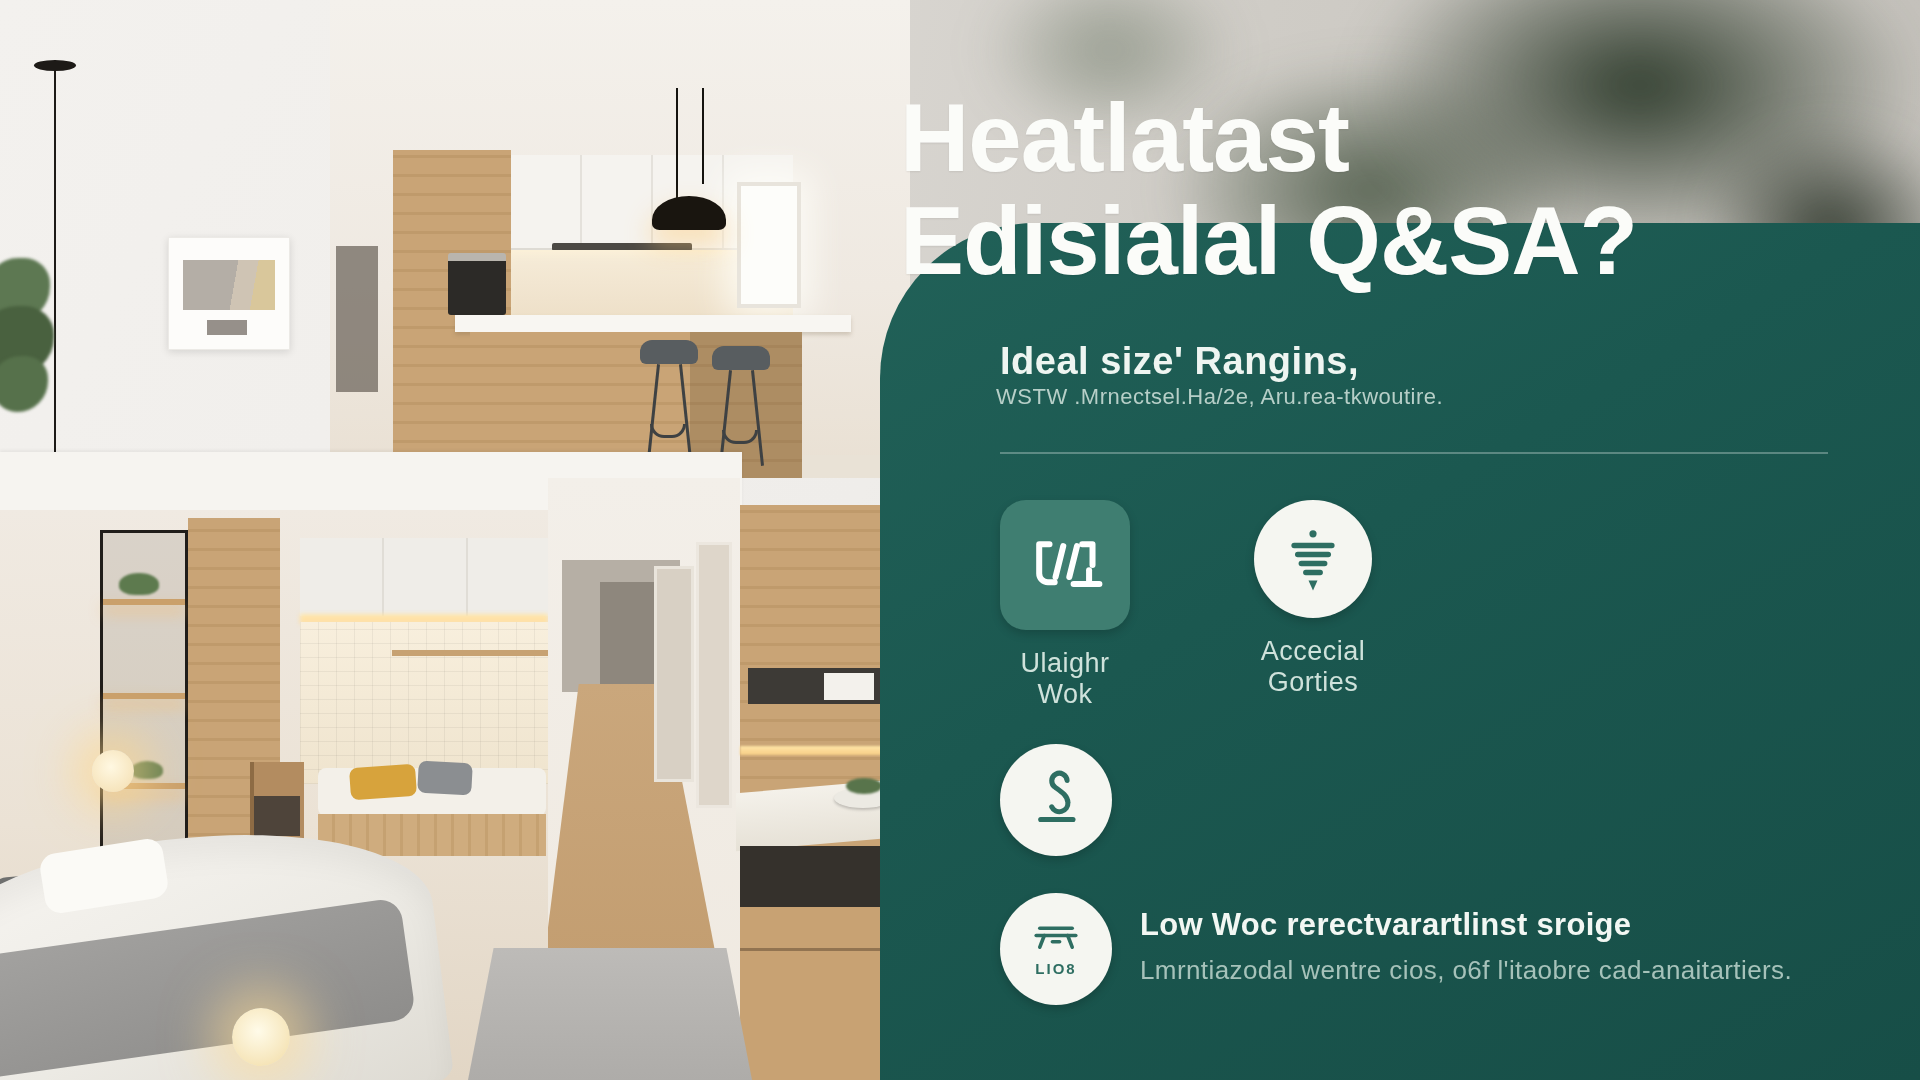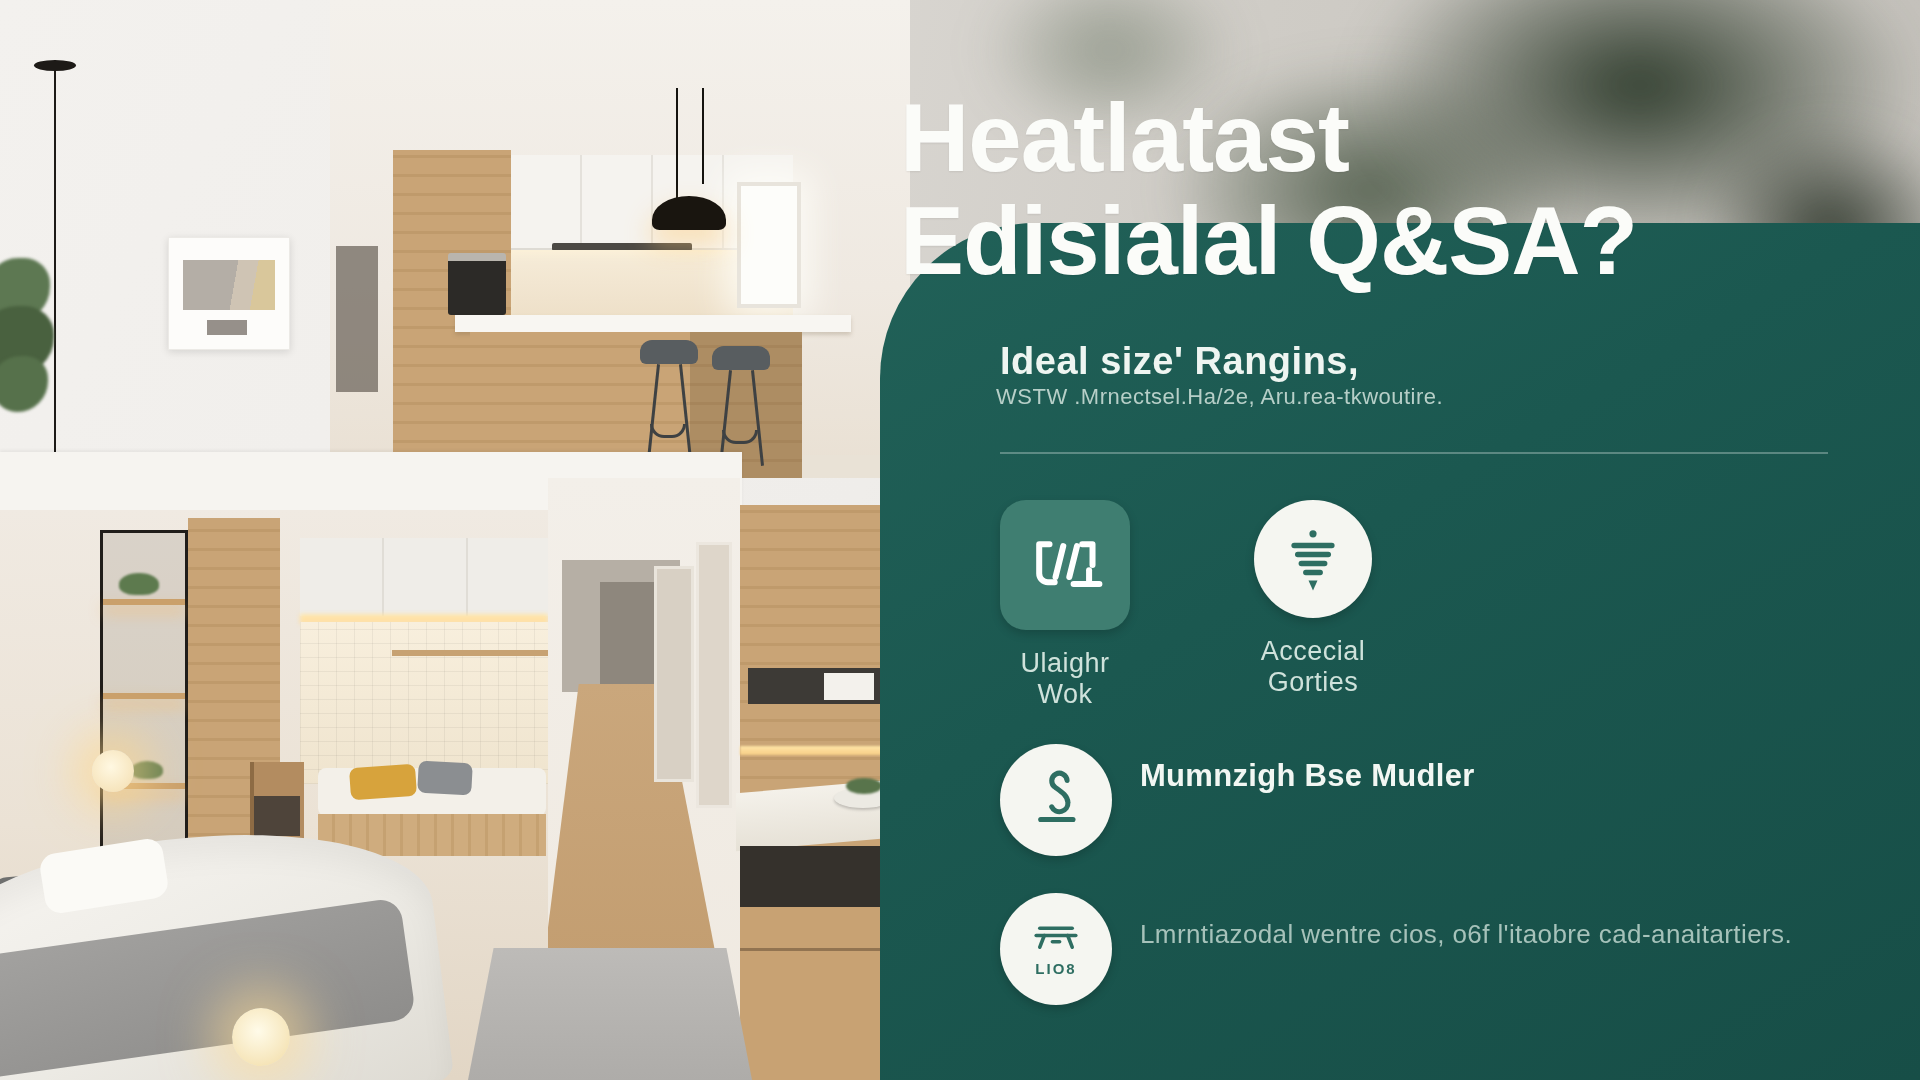--- a/index.html
+++ b/index.html
@@ -293,33 +293,33 @@
 
 
   <div class="feature" style="top:744px;">
     <div class="fcircle">
       <svg width="68" height="68" viewBox="0 0 80 80" fill="none" stroke="#2e6e62" stroke-width="6" stroke-linecap="round">
         <path d="M53 17 a9 9 0 1 0 -14 8 c7 5 15 10 15 18 a10 10 0 0 1 -19 5"></path>
         <path d="M22 63 h38"></path>
       </svg>
     </div>
     <div class="ftext">
-      <div class="ftitle">Mumnzigh Bse Mudler</div>
     </div>
   </div>
 
   <div class="feature" style="top:893px;">
     <div class="fcircle">
       <svg width="58" height="36" viewBox="0 0 60 40" fill="none" stroke="#2e6e62" stroke-width="4" stroke-linecap="round">
         <path d="M12 7 h36"></path>
         <path d="M8 15 h44"></path>
         <path d="M17 15 l-5 13"></path>
         <path d="M43 15 l5 13"></path>
         <path d="M26 22 h8"></path>
       </svg>
       <div class="icon-caption">LIO8</div>
     </div>
     <div class="ftext">
+      <div class="ftitle">Low Woc rerectvarartlinst sroige</div>
       <div class="fdesc">Lmrntiazodal wentre cios, o6f l'itaobre cad-anaitartiers.</div>
     </div>
   </div>
 
 </div>
 
 </body></html>

